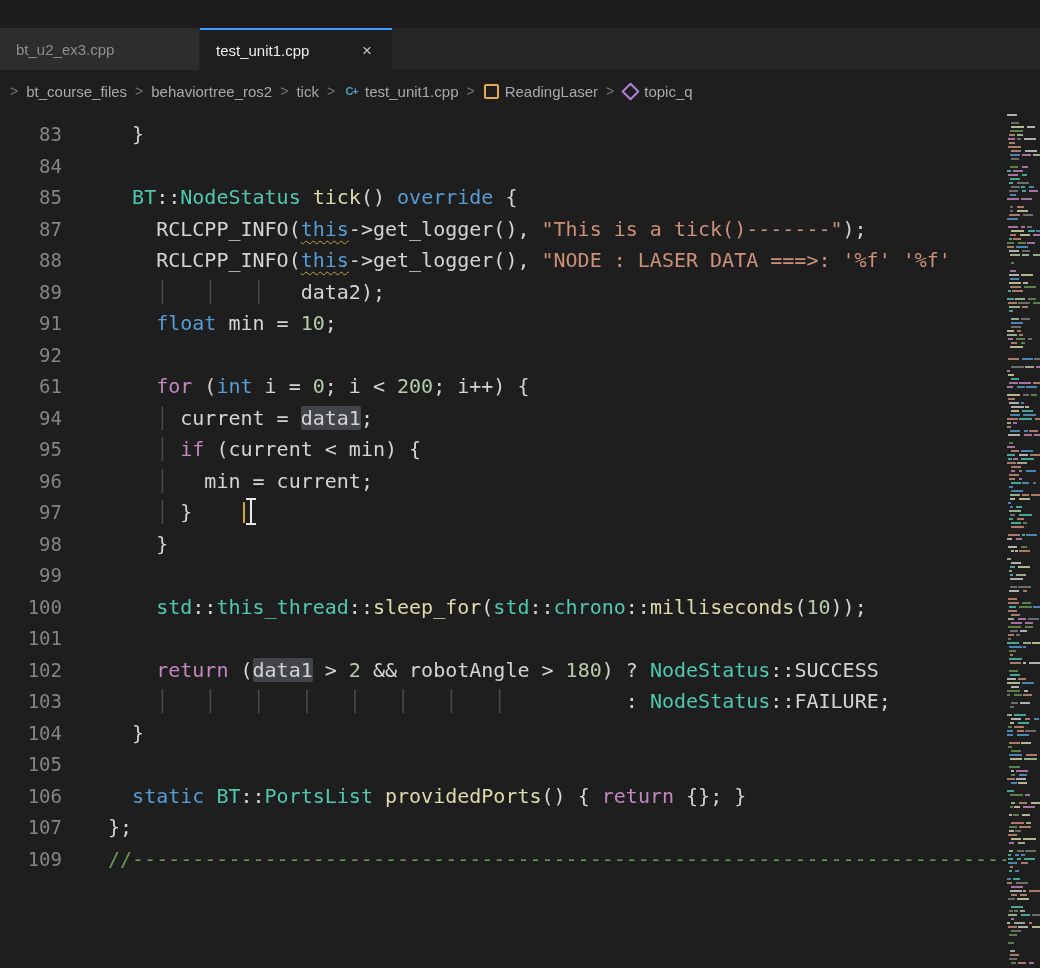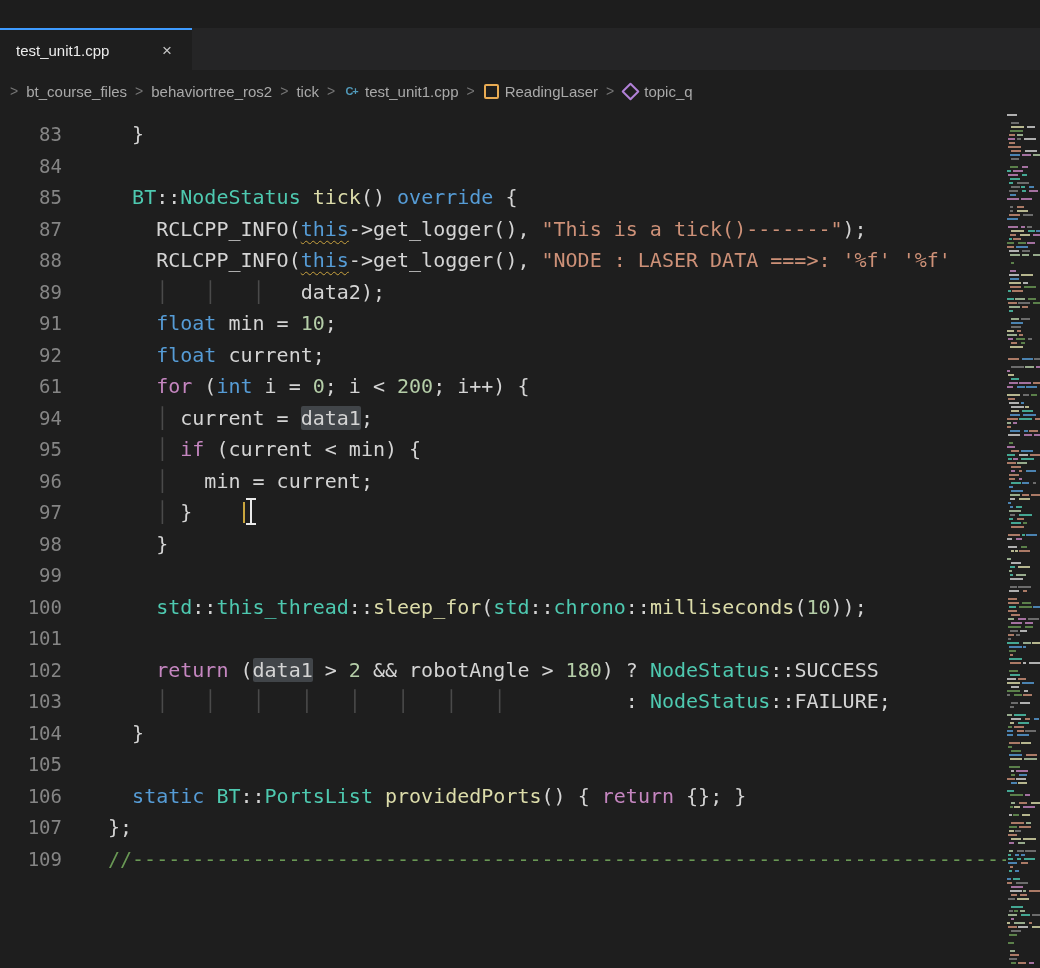--- a/index.html
+++ b/index.html
@@ -57,20 +57,23 @@
   .ibeam::before, .ibeam::after { content:""; position:absolute; left:-4px; width:10px; height:2px; background:#e9e9e9; }
   .ibeam::before { top:-2px; }
   .ibeam::after { bottom:-2px; }
 </style>
 </head>
 <body>
 
 <div class="titlebar"></div>
 
 <div class="tabbar">
+  <div class="tab tab-inactive">
+    <span>bt_u2_ex3.cpp</span>
+  </div>
   <div class="tab tab-active">
     <span>test_unit1.cpp</span>
     <span class="tab-close">×</span>
   </div>
 </div>
 
 <div class="breadcrumbs">
   <span class="bc-sep">&gt;</span>
   <span class="crumb">
     <span>bt_course_files</span>
@@ -102,21 +105,21 @@
 
 <div class="editor">
   <div class="codewrap">
       <div class="row"><span class="ln">83</span><span class="codetext"><span class="pl">  }</span></span></div>
       <div class="row"><span class="ln">84</span><span class="codetext"></span></div>
       <div class="row"><span class="ln">85</span><span class="codetext"><span class="pl">  </span><span class="ty">BT</span><span class="pl">::</span><span class="ty">NodeStatus</span><span class="pl"> </span><span class="fn">tick</span><span class="pl">() </span><span class="kw">override</span><span class="pl"> {</span></span></div>
       <div class="row"><span class="ln">87</span><span class="codetext"><span class="pl">    </span><span class="pl">RCLCPP_INFO</span><span class="pl">(</span><span class="th">this</span><span class="pl">-&gt;get_logger(), </span><span class="st">"This is a tick()-------"</span><span class="pl">);</span></span></div>
       <div class="row"><span class="ln">88</span><span class="codetext"><span class="pl">    </span><span class="pl">RCLCPP_INFO</span><span class="pl">(</span><span class="th">this</span><span class="pl">-&gt;get_logger(), </span><span class="st">"NODE : LASER DATA ===&gt;: '%f' '%f'</span></span></div>
       <div class="row"><span class="ln">89</span><span class="codetext"><span class="pl">    </span><span class="gd">│</span><span class="pl">   </span><span class="gd">│</span><span class="pl">   </span><span class="gd">│</span><span class="pl">   </span><span class="pl">data2);</span></span></div>
       <div class="row"><span class="ln">91</span><span class="codetext"><span class="pl">    </span><span class="kw">float</span><span class="pl"> min = </span><span class="nu">10</span><span class="pl">;</span></span></div>
-      <div class="row"><span class="ln">92</span><span class="codetext"><span class="pl">    </span><span class="kw">float</span><span class="pl"> current;</span></span></div>
+      <div class="row"><span class="ln">92</span></div>
       <div class="row"><span class="ln">61</span><span class="codetext"><span class="pl">    </span><span class="ct">for</span><span class="pl"> (</span><span class="kw">int</span><span class="pl"> i = </span><span class="nu">0</span><span class="pl">; i &lt; </span><span class="nu">200</span><span class="pl">; i++) {</span></span></div>
       <div class="row"><span class="ln">94</span><span class="codetext"><span class="pl">    </span><span class="gd">│</span><span class="pl"> </span><span class="pl">current = </span><span class="pl sel">data1</span><span class="pl">;</span></span></div>
       <div class="row"><span class="ln">95</span><span class="codetext"><span class="pl">    </span><span class="gd">│</span><span class="pl"> </span><span class="ct">if</span><span class="pl"> (current &lt; min) {</span></span></div>
       <div class="row"><span class="ln">96</span><span class="codetext"><span class="pl">    </span><span class="gd">│</span><span class="pl">   </span><span class="pl">min = current;</span></span></div>
       <div class="row"><span class="ln">97</span><span class="codetext"><span class="pl">    </span><span class="gd">│</span><span class="pl"> </span><span class="pl">}</span></span></div>
       <div class="row"><span class="ln">98</span><span class="codetext"><span class="pl">    }</span></span></div>
       <div class="row"><span class="ln">99</span><span class="codetext"></span></div>
       <div class="row"><span class="ln">100</span><span class="codetext"><span class="pl">    </span><span class="ty">std</span><span class="pl">::</span><span class="ty">this_thread</span><span class="pl">::</span><span class="fn">sleep_for</span><span class="pl">(</span><span class="ty">std</span><span class="pl">::</span><span class="ty">chrono</span><span class="pl">::</span><span class="fn">milliseconds</span><span class="pl">(</span><span class="nu">10</span><span class="pl">));</span></span></div>
       <div class="row"><span class="ln">101</span><span class="codetext"></span></div>
       <div class="row"><span class="ln">102</span><span class="codetext"><span class="pl">    </span><span class="ct">return</span><span class="pl"> (</span><span class="pl sel">data1</span><span class="pl"> &gt; </span><span class="nu">2</span><span class="pl"> &amp;&amp; robotAngle &gt; </span><span class="nu">180</span><span class="pl">) ? </span><span class="ty">NodeStatus</span><span class="pl">::</span><span class="pl">SUCCESS</span></span></div>

